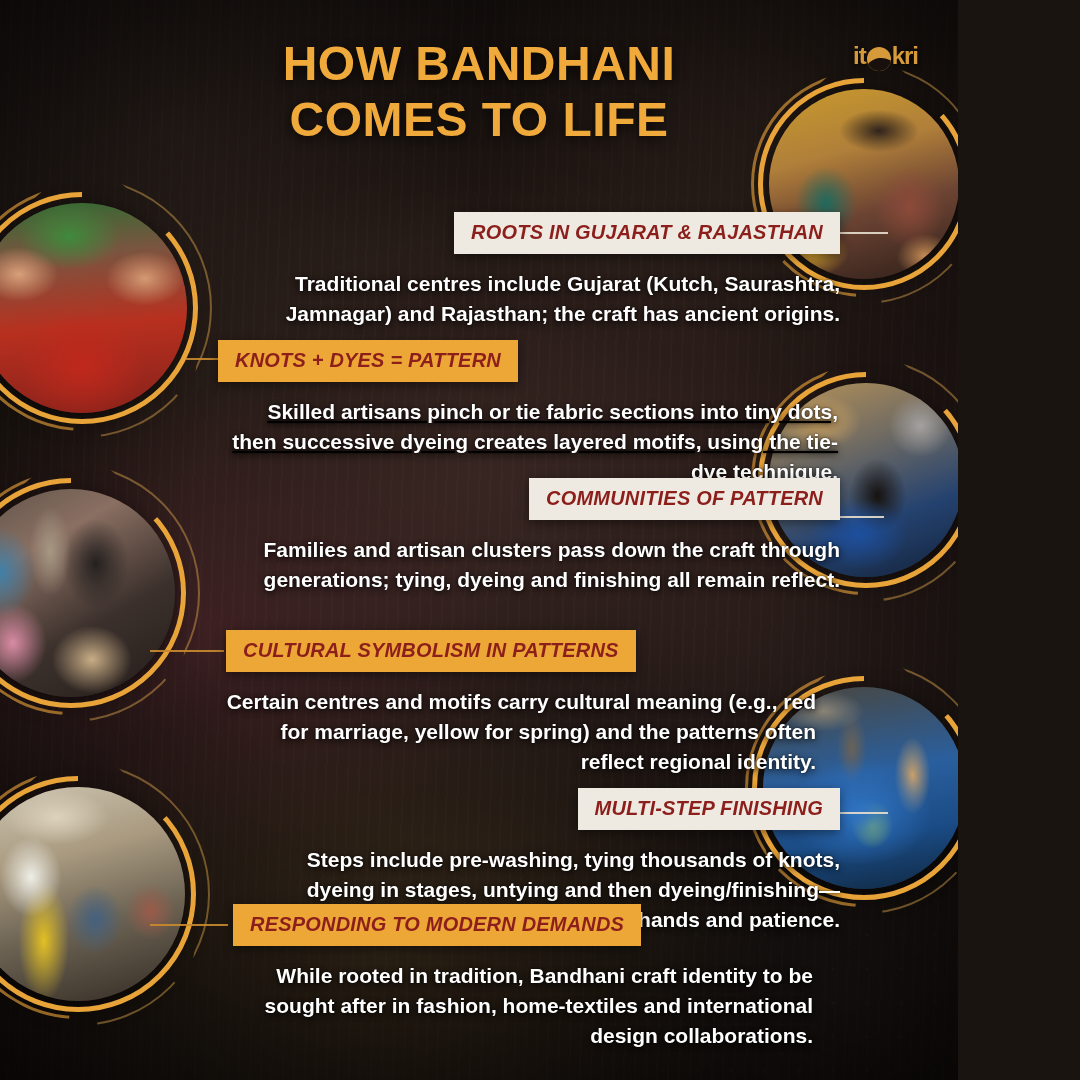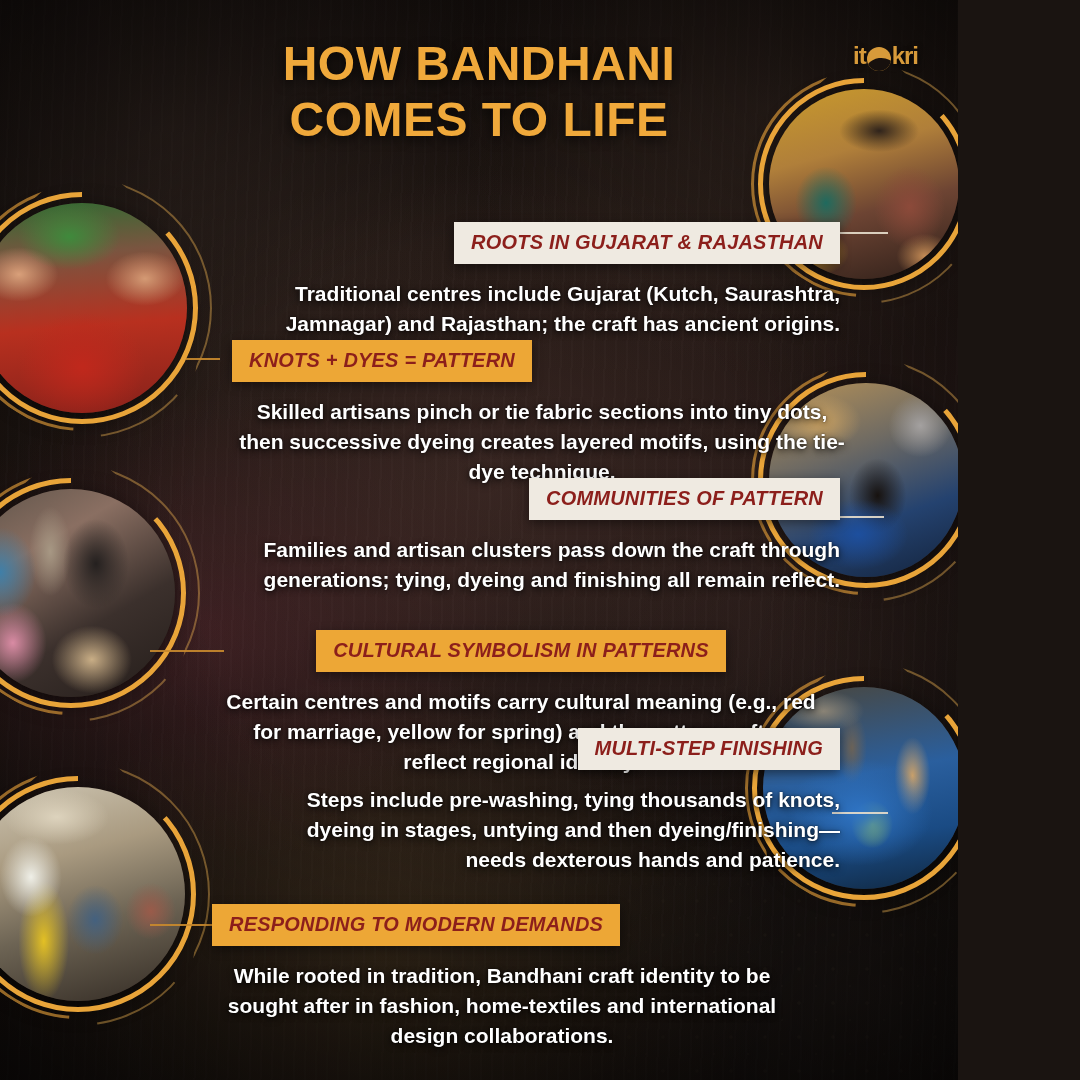--- a/index.html
+++ b/index.html
@@ -206,21 +206,21 @@
   .label.amber { background:#EDA736; }
   .body {
     margin-top:15px;
     font-size:21px;
     line-height:1.44;
     font-weight:bold;
     color:#FFFFFF;
     text-shadow:0 2px 7px rgba(0,0,0,.85), 0 0 2px rgba(0,0,0,.6);
   }
   .align-right { text-align:right; }
-  .align-left  { text-align:center; }
+  .align-left  { text-align:right; }
 
   
   .connector {
     position:absolute;
     height:2px;
     background:#C8892E;
     z-index:25;
     opacity:.92;
   }
   .connector.cream-line { background:#E5DCCB; }
@@ -299,55 +299,55 @@
       <div class="ring3"></div>
   </div>
 
   <div class="connector cream-line" style="left:836px; top:232px; width:52px;"></div>
   <div class="connector" style="left:186px; top:358px; width:34px;"></div>
   <div class="connector cream-line" style="left:838px; top:516px; width:46px;"></div>
   <div class="connector" style="left:150px; top:650px; width:74px;"></div>
   <div class="connector cream-line" style="left:832px; top:812px; width:56px;"></div>
   <div class="connector" style="left:150px; top:924px; width:78px;"></div>
 
-  <div class="section" style="left:270px; top:222px; width:570px;">
+  <div class="section" style="left:270px; top:212px; width:570px;">
     <div style="text-align:right;">
       <div class="label cream">ROOTS IN GUJARAT &amp; RAJASTHAN</div>
     </div>
     <div class="body align-right">Traditional centres include Gujarat (Kutch, Saurashtra, Jamnagar) and Rajasthan; the craft has ancient origins.</div>
   </div>
 
-  <div class="section" style="left:232px; top:340px; width:620px;">
+  <div class="section" style="left:218px; top:340px; width:620px;text-decoration:underline;">
     <div style="text-align:left;">
       <div class="label amber">KNOTS + DYES = PATTERN</div>
     </div>
     <div class="body align-left">Skilled artisans pinch or tie fabric sections into tiny dots, then successive dyeing creates layered motifs, using the tie-dye technique.</div>
   </div>
 
   <div class="section" style="left:240px; top:478px; width:600px;">
     <div style="text-align:right;">
       <div class="label cream">COMMUNITIES OF PATTERN</div>
     </div>
     <div class="body align-right">Families and artisan clusters pass down the craft through generations; tying, dyeing and finishing all remain reflect.</div>
   </div>
 
   <div class="section" style="left:226px; top:630px; width:590px;">
-    <div style="text-align:center;">
+    <div style="text-align:left;">
       <div class="label amber">CULTURAL SYMBOLISM IN PATTERNS</div>
     </div>
     <div class="body align-left">Certain centres and motifs carry cultural meaning (e.g., red for marriage, yellow for spring) and the patterns often reflect regional identity.</div>
   </div>
 
-  <div class="section" style="left:300px; top:728px; width:540px;">
+  <div class="section" style="left:300px; top:788px; width:540px;">
     <div style="text-align:right;">
       <div class="label cream">MULTI-STEP FINISHING</div>
     </div>
     <div class="body align-right">Steps include pre-washing, tying thousands of knots, dyeing in stages, untying and then dyeing/finishing—needs dexterous hands and patience.</div>
   </div>
 
-  <div class="section" style="left:212px; top:904px; width:580px;">
+  <div class="section" style="left:233px; top:904px; width:580px;">
     <div style="text-align:left;">
       <div class="label amber">RESPONDING TO MODERN DEMANDS</div>
     </div>
     <div class="body align-left">While rooted in tradition, Bandhani craft identity to be sought after in fashion, home-textiles and international design collaborations.</div>
   </div>
 
 </div>
 
 </body></html>

